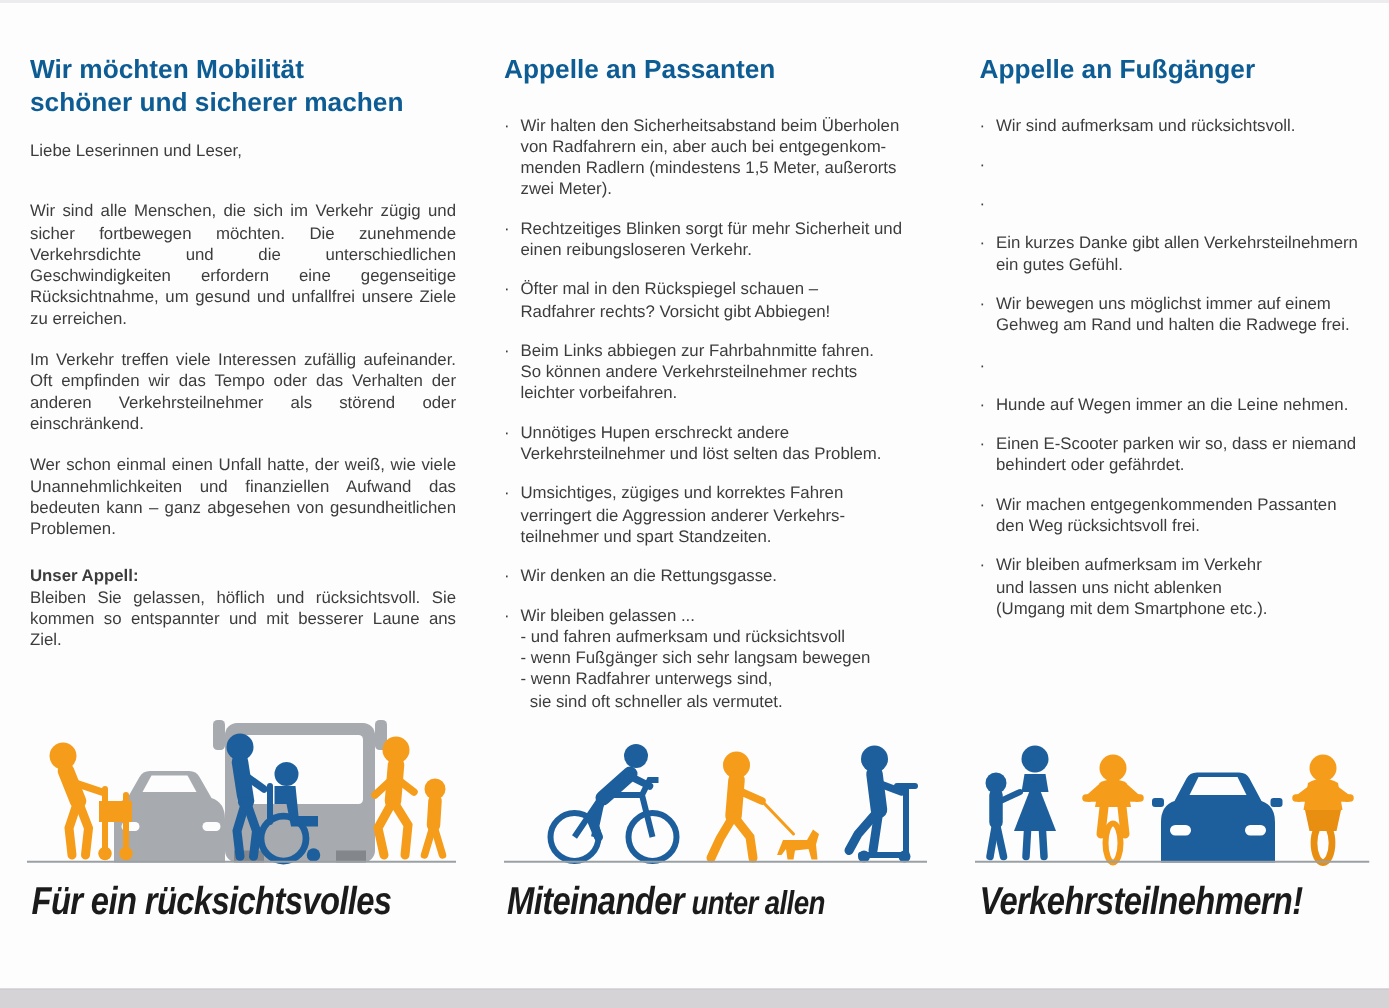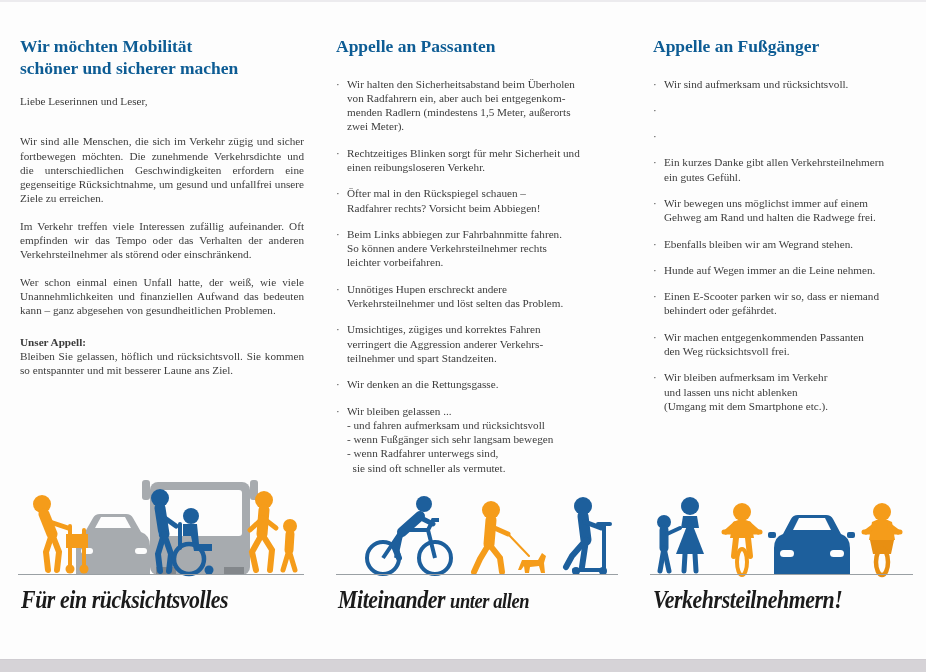--- a/index.html
+++ b/index.html
@@ -1,20 +1,20 @@
 <!DOCTYPE html>
 <html lang="de"><head>
 <meta charset="utf-8">
 <style>
   * { margin:0; padding:0; box-sizing:border-box; }
   html, body { background:#d6d3d7; }
   .page {
     position:relative; width:926px; height:672px;
     background:#fdfdfd; overflow:hidden;
-    font-family:Liberation Serif, serif;
+    font-family:Liberation Sans, sans-serif;
   }
   .page-top-edge { position:absolute; top:0; left:0; right:0; height:2px; background:#ecebee; }
   .page-bottom-edge { position:absolute; bottom:0; left:0; right:0; height:13px; background:#d6d3d7; border-top:1px solid #cfccd1; }
 
   .col { position:absolute; top:36px; }
   .col-1 { left:20px;  width:284px; }
   .col-2 { left:336px; width:282px; }
   .col-3 { left:653px; width:261px; }
 
   .heading {
@@ -77,21 +77,21 @@
 zwei Meter).</span>
         </div>
       <div class="bullet">
           <span class="dot">·</span>
           <span class="text">Rechtzeitiges Blinken sorgt für mehr Sicherheit und
 einen reibungsloseren Verkehr.</span>
         </div>
       <div class="bullet">
           <span class="dot">·</span>
           <span class="text">Öfter mal in den Rückspiegel schauen –
-Radfahrer rechts? Vorsicht beim Abbiegen!</span>
+Radfahrer rechts? Vorsicht gibt Abbiegen!</span>
         </div>
       <div class="bullet">
           <span class="dot">·</span>
           <span class="text">Beim Links abbiegen zur Fahrbahnmitte fahren.
 So können andere Verkehrsteilnehmer rechts
 leichter vorbeifahren.</span>
         </div>
       <div class="bullet">
           <span class="dot">·</span>
           <span class="text">Unnötiges Hupen erschreckt andere
@@ -136,21 +136,20 @@
           <span class="text">Ein kurzes Danke gibt allen Verkehrsteilnehmern
 ein gutes Gefühl.</span>
         </div>
       <div class="bullet">
           <span class="dot">·</span>
           <span class="text">Wir bewegen uns möglichst immer auf einem
 Gehweg am Rand und halten die Radwege frei.</span>
         </div>
       <div class="bullet">
           <span class="dot">·</span>
-          <span class="text">Ebenfalls bleiben wir am Wegrand stehen.</span>
         </div>
       <div class="bullet">
           <span class="dot">·</span>
           <span class="text">Hunde auf Wegen immer an die Leine nehmen.</span>
         </div>
       <div class="bullet">
           <span class="dot">·</span>
           <span class="text">Einen E-Scooter parken wir so, dass er niemand
 behindert oder gefährdet.</span>
         </div>

